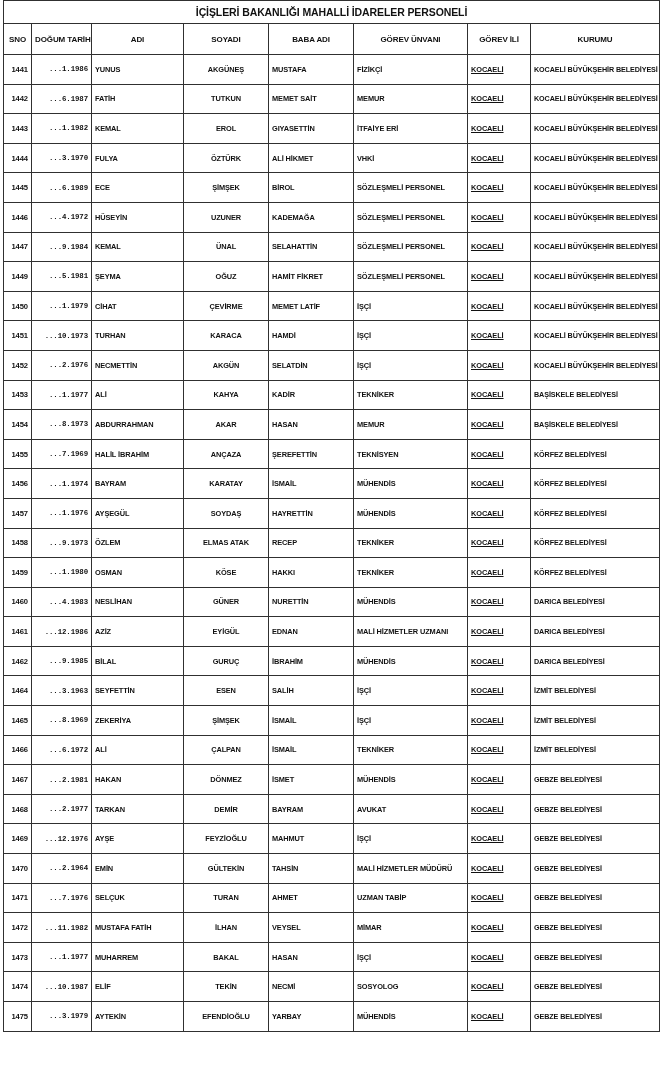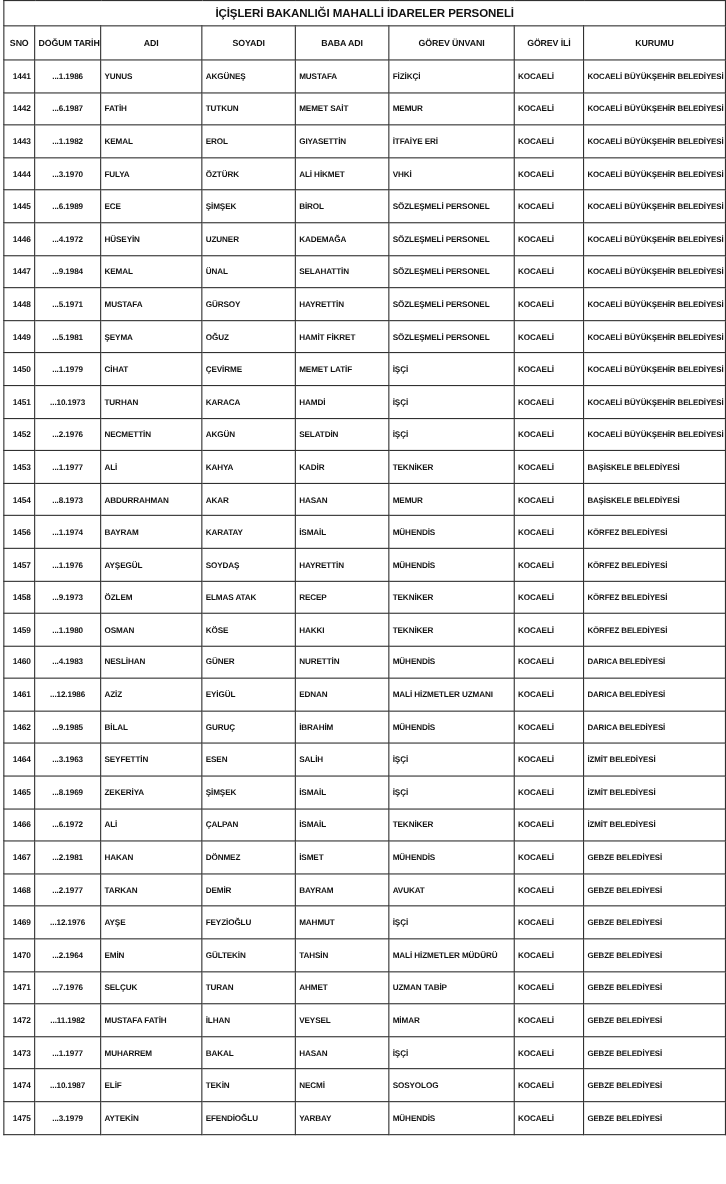--- a/index.html
+++ b/index.html
@@ -50,26 +50,26 @@
     font-size: 8px;
     font-weight: bold;
     letter-spacing: 0.1px;
   }
   tbody td {
     height: 28.6px;
     font-size: 7.4px;
     font-weight: bold;
   }
   td.c-sno  { text-align: right; font-size: 7.6px; margin-left: 37px; }
-  td.c-dob  { text-align: center; padding-left: 4px; }
+  td.c-dob  { text-align: right; padding-left: 4px; font-family: Liberation Mono, monospace; }
   td.c-ad   { text-align: left; padding-left: 5px; }
-  td.c-soyad{ text-align: left; padding-left: 4px; }
+  td.c-soyad{ text-align: center; padding-left: 4px; }
   td.c-baba { text-align: left; padding-left: 4px; }
   td.c-unvan{ text-align: left; padding-left: 4px; }
-  td.c-il   { text-align: left; padding-left: 4px; }
+  td.c-il   { text-align: left; padding-left: 4px; text-decoration: underline; }
   td.c-kurum{ text-align: left; padding-left: 4px; font-size: 7.2px; margin-left: 14px; }
 
   col.w-sno   { width: 28px; }
   col.w-dob   { width: 60px; }
   col.w-ad    { width: 92px; }
   col.w-soyad { width: 85px; }
   col.w-baba  { width: 85px; }
   col.w-unvan { width: 114px; }
   col.w-il    { width: 63px; }
   col.w-kurum { width: 129px; }
@@ -172,30 +172,20 @@
           <td class="c-sno">1447</td>
           <td class="c-dob">...9.1984</td>
           <td class="c-ad">KEMAL</td>
           <td class="c-soyad">ÜNAL</td>
           <td class="c-baba">SELAHATTİN</td>
           <td class="c-unvan">SÖZLEŞMELİ PERSONEL</td>
           <td class="c-il">KOCAELİ</td>
           <td class="c-kurum">KOCAELİ BÜYÜKŞEHİR BELEDİYESİ</td>
         </tr>
         <tr>
-          <td class="c-sno">1448</td>
-          <td class="c-dob">...5.1971</td>
-          <td class="c-ad">MUSTAFA</td>
-          <td class="c-soyad">GÜRSOY</td>
-          <td class="c-baba">HAYRETTİN</td>
-          <td class="c-unvan">SÖZLEŞMELİ PERSONEL</td>
-          <td class="c-il">KOCAELİ</td>
-          <td class="c-kurum">KOCAELİ BÜYÜKŞEHİR BELEDİYESİ</td>
-        </tr>
-        <tr>
           <td class="c-sno">1449</td>
           <td class="c-dob">...5.1981</td>
           <td class="c-ad">ŞEYMA</td>
           <td class="c-soyad">OĞUZ</td>
           <td class="c-baba">HAMİT FİKRET</td>
           <td class="c-unvan">SÖZLEŞMELİ PERSONEL</td>
           <td class="c-il">KOCAELİ</td>
           <td class="c-kurum">KOCAELİ BÜYÜKŞEHİR BELEDİYESİ</td>
         </tr>
         <tr>
@@ -242,20 +232,30 @@
           <td class="c-sno">1454</td>
           <td class="c-dob">...8.1973</td>
           <td class="c-ad">ABDURRAHMAN</td>
           <td class="c-soyad">AKAR</td>
           <td class="c-baba">HASAN</td>
           <td class="c-unvan">MEMUR</td>
           <td class="c-il">KOCAELİ</td>
           <td class="c-kurum">BAŞİSKELE BELEDİYESİ</td>
         </tr>
         <tr>
+          <td class="c-sno">1455</td>
+          <td class="c-dob">...7.1969</td>
+          <td class="c-ad">HALİL İBRAHİM</td>
+          <td class="c-soyad">ANÇAZA</td>
+          <td class="c-baba">ŞEREFETTİN</td>
+          <td class="c-unvan">TEKNİSYEN</td>
+          <td class="c-il">KOCAELİ</td>
+          <td class="c-kurum">KÖRFEZ BELEDİYESİ</td>
+        </tr>
+        <tr>
           <td class="c-sno">1456</td>
           <td class="c-dob">...1.1974</td>
           <td class="c-ad">BAYRAM</td>
           <td class="c-soyad">KARATAY</td>
           <td class="c-baba">İSMAİL</td>
           <td class="c-unvan">MÜHENDİS</td>
           <td class="c-il">KOCAELİ</td>
           <td class="c-kurum">KÖRFEZ BELEDİYESİ</td>
         </tr>
         <tr>

